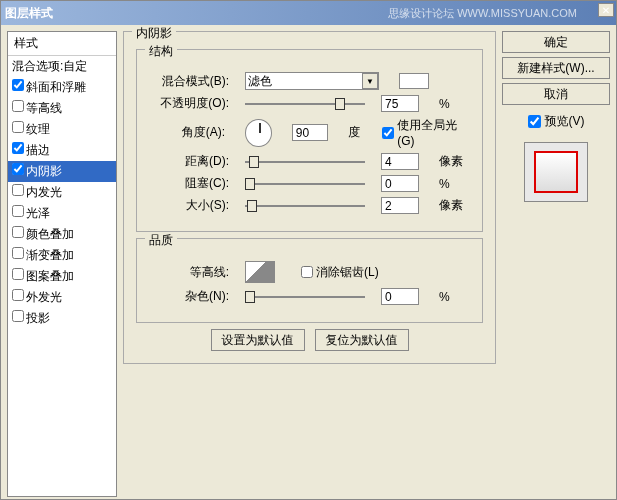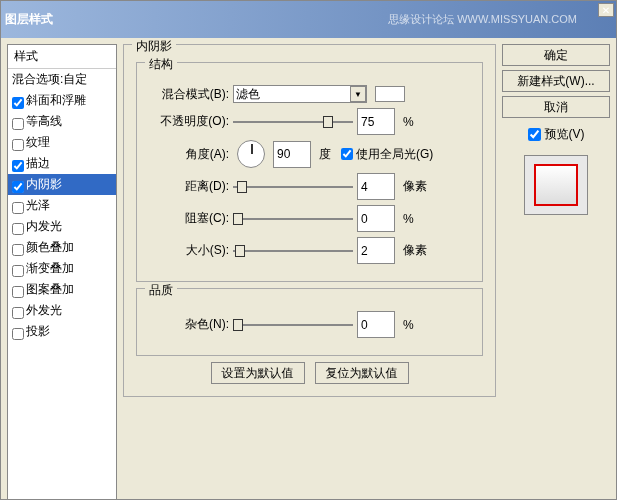--- a/index.html
+++ b/index.html
@@ -1,40 +1,40 @@
 <!DOCTYPE html>
 <html><head>
 <meta charset="utf-8">
 <style>
 *{box-sizing:border-box;margin:0;padding:0;font-family:"SimSun","宋体",sans-serif;font-size:12px}
 body{background:#ece9d8;width:617px;height:500px;position:relative;border:1px solid #888}
-.titlebar{height:37px;background:linear-gradient(to right,#9cb7dd,#5c7fb5);color:#fff;display:flex;align-items:center;padding:0 4px;position:relative}
+.titlebar{height:24px;background:linear-gradient(to right,#9cb7dd,#5c7fb5);color:#fff;display:flex;align-items:center;padding:0 4px;position:relative}
 .titlebar-text{font-weight:bold;flex:1}
 .watermark{color:rgba(255,255,255,0.7);font-size:11px;margin-right:35px}
 .close-btn{width:16px;height:14px;background:#ece9d8;border:1px solid #888;position:absolute;right:2px;top:2px;display:flex;align-items:center;justify-content:center;font-size:10px;font-family:Arial}
 .main{display:flex;padding:6px;gap:6px;height:478px}
 .sidebar{width:110px;border:1px solid #888;background:#fff}
 .sidebar-header{padding:3px 6px;border-bottom:1px solid #ccc}
-.sidebar-item{display:flex;align-items:flex-end;padding:2px 4px;gap:2px}
+.sidebar-item{display:flex;align-items:flex-start;padding:2px 4px;gap:2px}
 .sidebar-item.selected{background:#316ac5;color:#fff}
 .sidebar-item input[type=checkbox]{width:12px;height:12px;margin:0}
 .sidebar-item.indent{}
 .center{flex:1}
 .fieldset{border:1px solid #aaa;margin-bottom:6px;padding:8px 12px 12px}
 .fieldset-title{position:relative;top:-15px;background:#ece9d8;display:inline-block;padding:0 4px;margin-left:-4px}
 .fieldset-body{margin-top:-8px}
-.row{display:flex;align-items:center;margin:5px 0;gap:4px}
+.row{display:flex;align-items:center;margin:5px 0;gap:16px}
 .row-label{width:80px;text-align:right}
 .dropdown{width:134px;height:18px;border:1px solid #888;background:#fff;display:flex;align-items:center;padding:0 2px;position:relative}
 .dropdown-arrow{position:absolute;right:0;width:16px;height:16px;background:#ece9d8;border:1px solid #888;display:flex;align-items:center;justify-content:center;font-size:8px}
 .color-swatch{width:30px;height:16px;border:1px solid #888;background:#fff;margin-left:4px}
 .slider{width:120px;height:12px;position:relative;display:flex;align-items:center}
 .slider-track{width:100%;height:2px;background:#888}
 .slider-thumb{position:absolute;width:10px;height:12px;background:#ece9d8;border:1px solid #333;top:0}
-.num-input{width:38px;height:27px;border:1px solid #888;background:#fff;padding:0 3px;text-align:left;display:flex;align-items:center}
+.num-input{width:38px;height:17px;border:1px solid #888;background:#fff;padding:0 3px;text-align:left;display:flex;align-items:center}
 .unit{margin-left:4px}
 .dial{width:28px;height:28px;border:1px solid #888;border-radius:50%;background:#fff;position:relative;margin:0 4px}
 .dial::after{content:"";position:absolute;width:2px;height:10px;background:#333;left:13px;top:3px;transform-origin:bottom;transform:rotate(0deg)}
 .cb{display:flex;align-items:center;gap:3px}
 .cb input{width:12px;height:12px}
 .contour-swatch{width:30px;height:22px;border:1px solid #888;background:linear-gradient(135deg,#fff 0%,#fff 40%,#888 40%,#888 100%)}
 .btn{height:22px;border:1px solid #888;background:#ece9d8;padding:0 10px;cursor:pointer;min-width:80px}
 .btn-row{display:flex;gap:10px;justify-content:center;margin-top:2px}
 .rightcol{width:108px;display:flex;flex-direction:column;gap:4px;align-items:stretch}
 .rightcol .btn{width:100%}
@@ -73,25 +73,25 @@
         <div class="sidebar-item">
           <input type="checkbox" checked="" style="">
           <span>描边</span>
         </div>
         <div class="sidebar-item selected">
           <input type="checkbox" checked="" style="">
           <span>内阴影</span>
         </div>
         <div class="sidebar-item">
           <input type="checkbox" style="">
+          <span>内发光</span>
+        </div>
+        <div class="sidebar-item">
+          <input type="checkbox" style="">
           <span>光泽</span>
-        </div>
-        <div class="sidebar-item">
-          <input type="checkbox" style="">
-          <span>内发光</span>
         </div>
         <div class="sidebar-item">
           <input type="checkbox" style="">
           <span>颜色叠加</span>
         </div>
         <div class="sidebar-item">
           <input type="checkbox" style="">
           <span>渐变叠加</span>
         </div>
         <div class="sidebar-item">
@@ -169,20 +169,28 @@
                 </div>
               <div class="num-input">2</div>
               <span class="unit">像素</span>
             </div>
           </div>
         </div>
 
         <div class="fieldset">
           <span class="fieldset-title">品质</span>
           <div class="fieldset-body">
+            <div class="row">
+              <span class="row-label">等高线:</span>
+              <div class="contour-swatch"></div>
+              <label class="cb" style="margin-left:10px">
+                <input type="checkbox" style="">
+                <span>消除锯齿(L)</span>
+              </label>
+            </div>
             <div class="row">
               <span class="row-label">杂色(N):</span>
               <div class="slider">
                   <div class="slider-track"></div>
                   <div class="slider-thumb" style="left:0"></div>
                 </div>
               <div class="num-input">0</div>
               <span class="unit">%</span>
             </div>
           </div>

